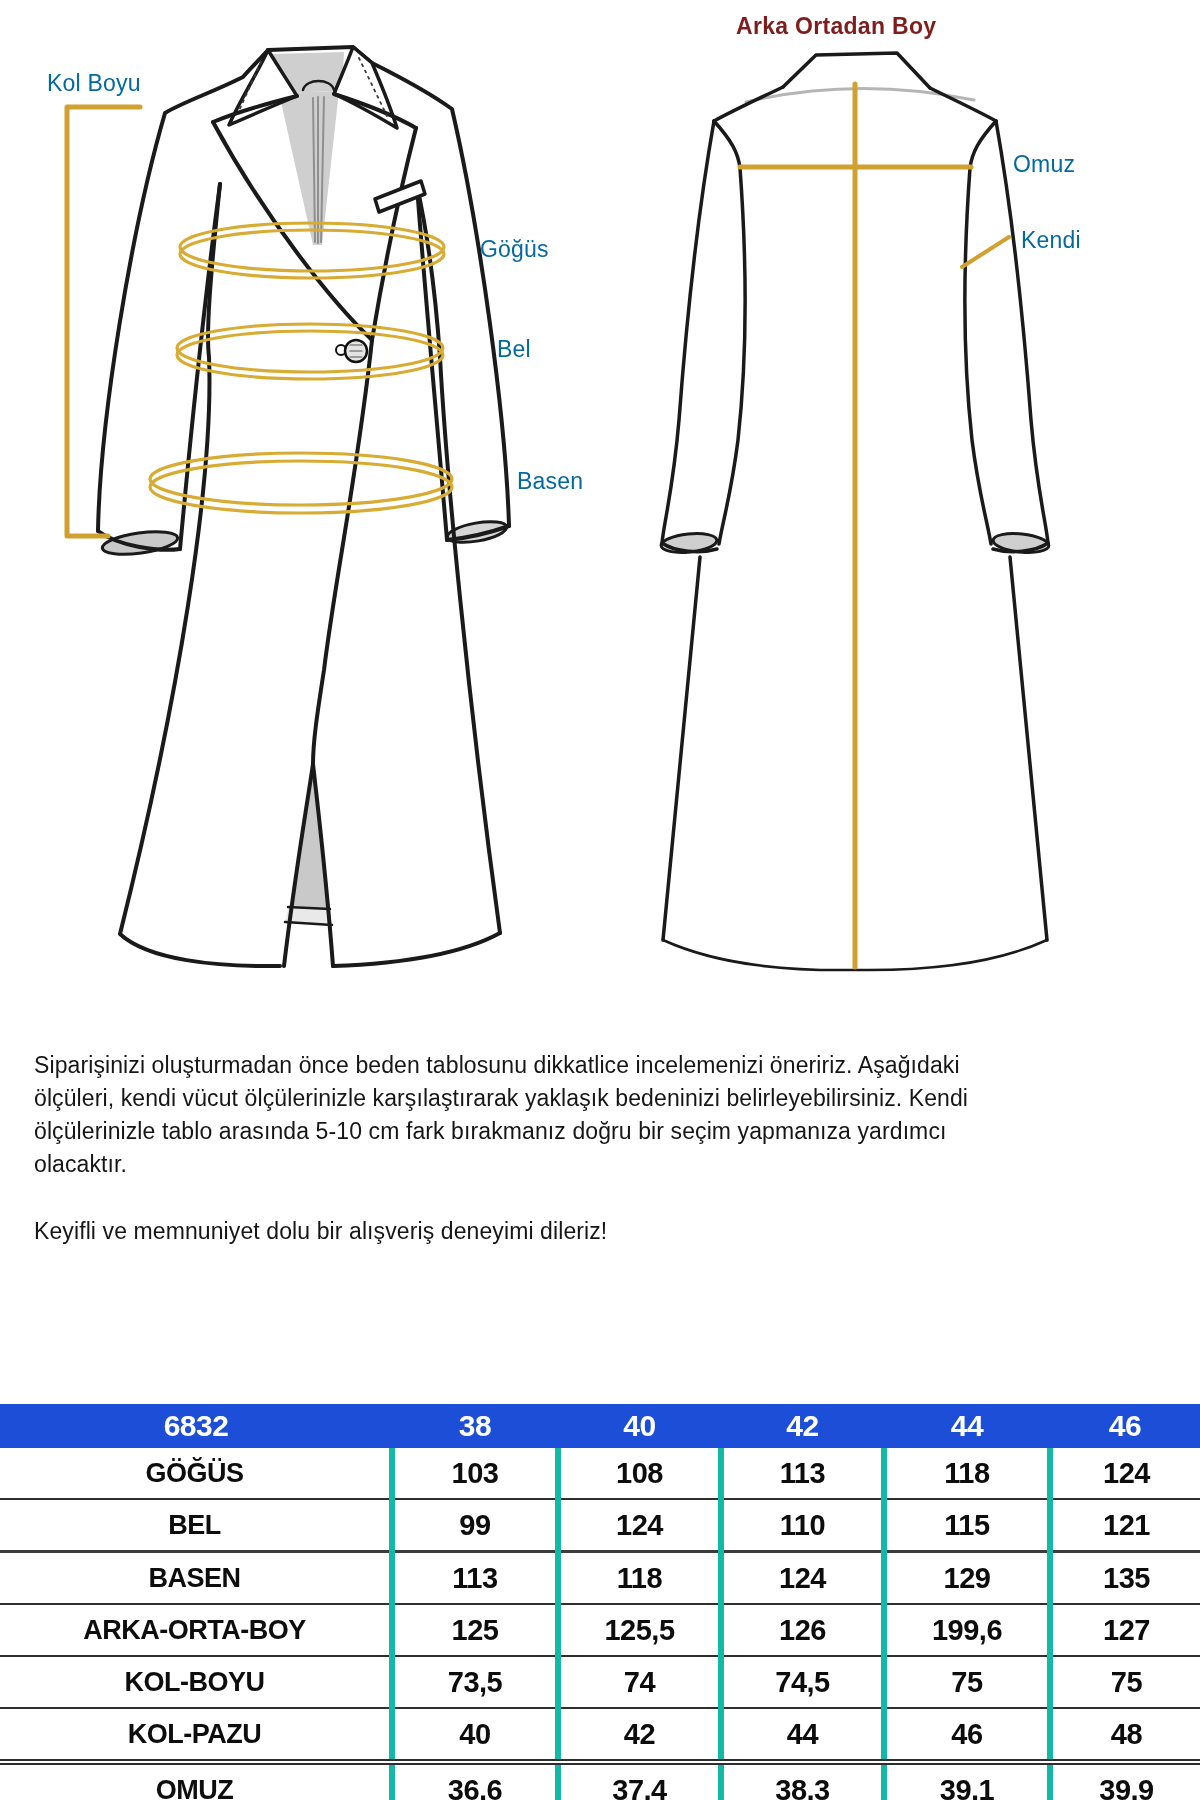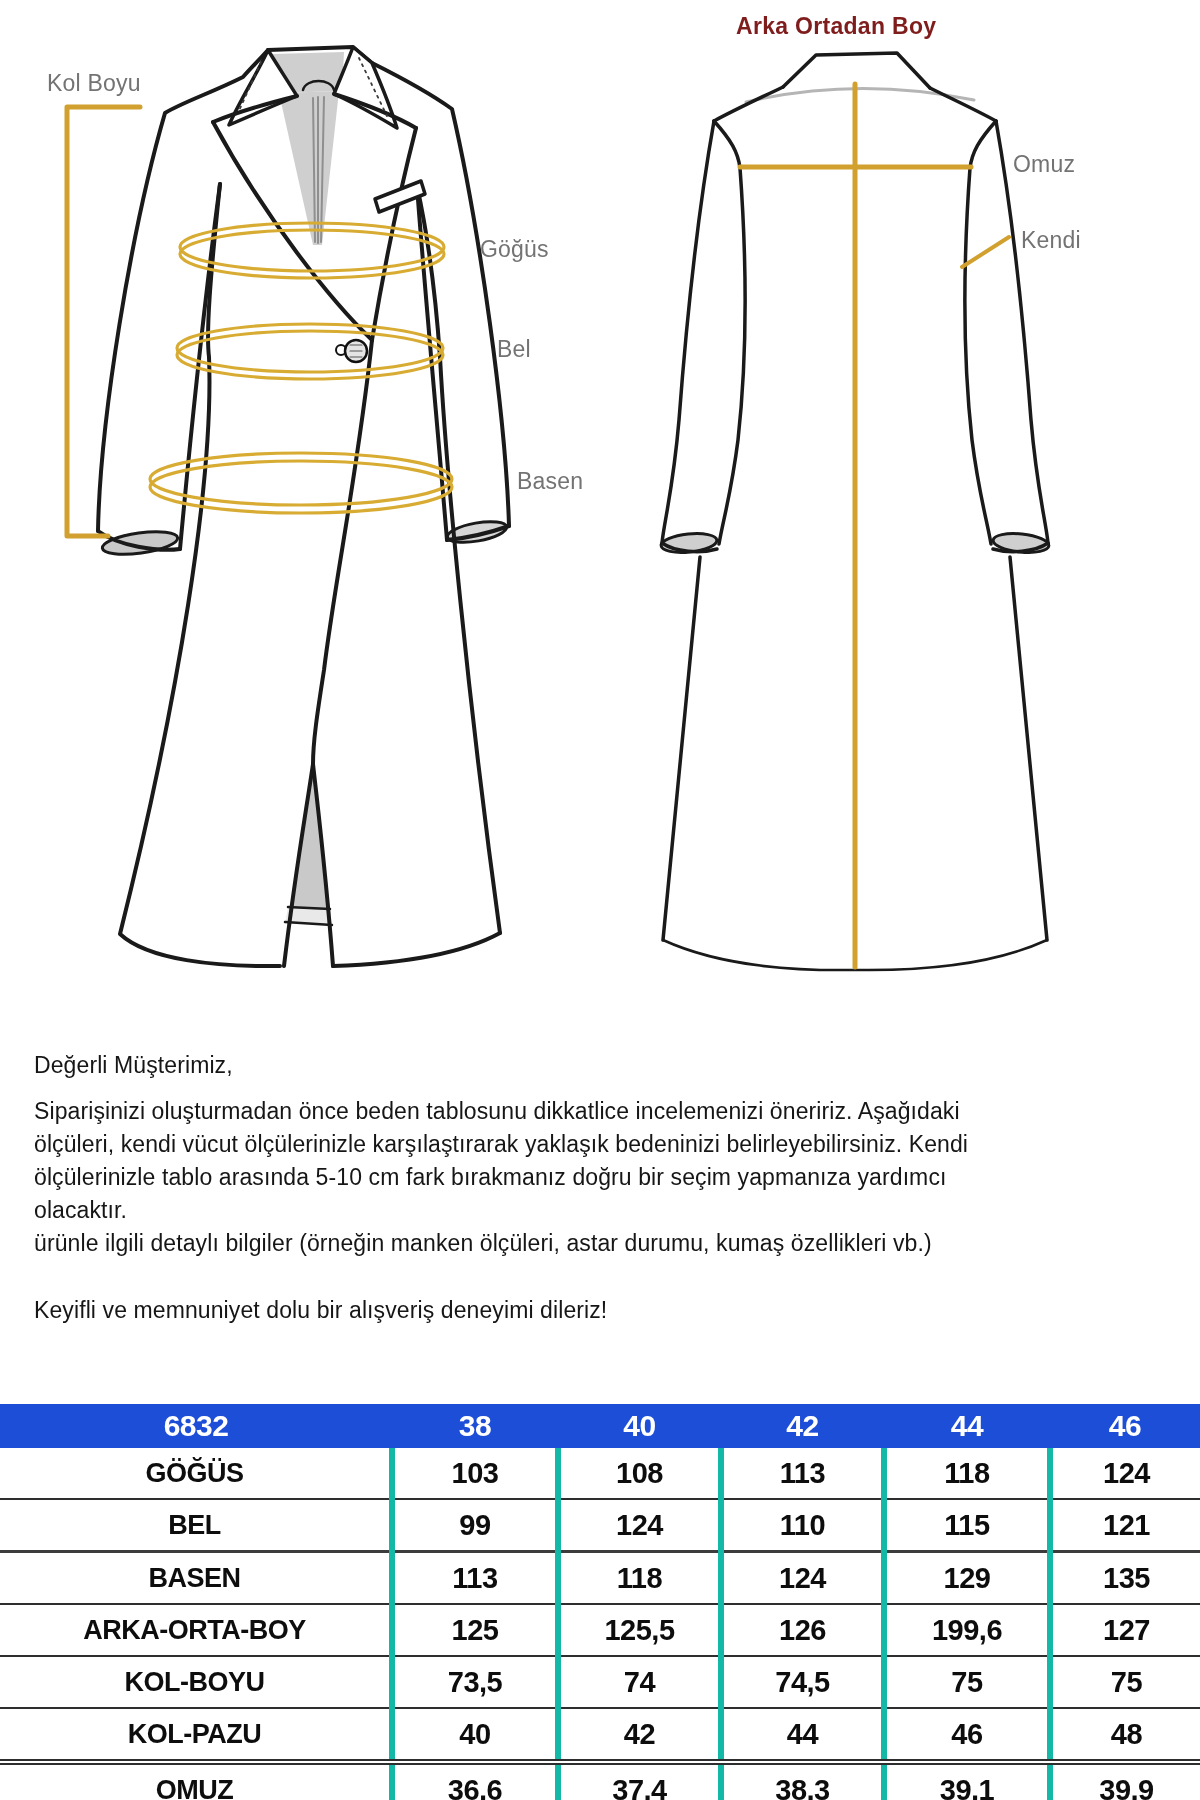--- a/index.html
+++ b/index.html
@@ -2,21 +2,21 @@
 <html><head>
 <meta charset="utf-8">
 <style>
   html,body{margin:0;padding:0;background:#fff;}
   .page{
     position:relative;width:1200px;height:1800px;background:#ffffff;
     font-family:"Liberation Sans","DejaVu Sans",sans-serif;overflow:hidden;
   }
   .diagram-svg{position:absolute;left:0;top:0;}
   .diag-label{
-    position:absolute;color:#737373;font-size:23px;font-weight:500;
+    position:absolute;color:#0369a1;font-size:23px;font-weight:500;
     white-space:nowrap;letter-spacing:.2px;
   }
   .diag-title{
     position:absolute;color:#7f1d1d;font-size:23px;font-weight:600;
     white-space:nowrap;letter-spacing:.3px;
   }
   .info{
     position:absolute;left:34px;top:1049px;width:1150px;color:#161616;
     font-size:23px;line-height:33px;letter-spacing:.1px;
   }
@@ -130,26 +130,24 @@
 
   <div class="diag-label" style="left:47px;top:70px">Kol Boyu</div>
   <div class="diag-label" style="left:480px;top:236px">Göğüs</div>
   <div class="diag-label" style="left:497px;top:336px">Bel</div>
   <div class="diag-label" style="left:517px;top:468px">Basen</div>
   <div class="diag-title" style="left:736px;top:13px">Arka Ortadan Boy</div>
   <div class="diag-label" style="left:1013px;top:151px">Omuz</div>
   <div class="diag-label" style="left:1021px;top:227px">Kendi</div>
 
   <div class="info">
-    <div class="greeting line">Değerli Müşterimiz,</div>
     <div class="line">Siparişinizi oluşturmadan önce beden tablosunu dikkatlice incelemenizi öneririz. Aşağıdaki</div>
     <div class="line">ölçüleri, kendi vücut ölçülerinizle karşılaştırarak yaklaşık bedeninizi belirleyebilirsiniz. Kendi</div>
     <div class="line">ölçülerinizle tablo arasında 5-10 cm fark bırakmanız doğru bir seçim yapmanıza yardımcı</div>
     <div class="line">olacaktır.</div>
-    <div class="line">ürünle ilgili detaylı bilgiler (örneğin manken ölçüleri, astar durumu, kumaş özellikleri vb.)</div>
     <div class="closing line">Keyifli ve memnuniyet dolu bir alışveriş deneyimi dileriz!</div>
   </div>
 
   <table class="size-table">
     <colgroup>
       <col style="width:392px">
         <col style="width:166px">
         <col style="width:163px">
       <col style="width:163px">
         <col style="width:166px">

